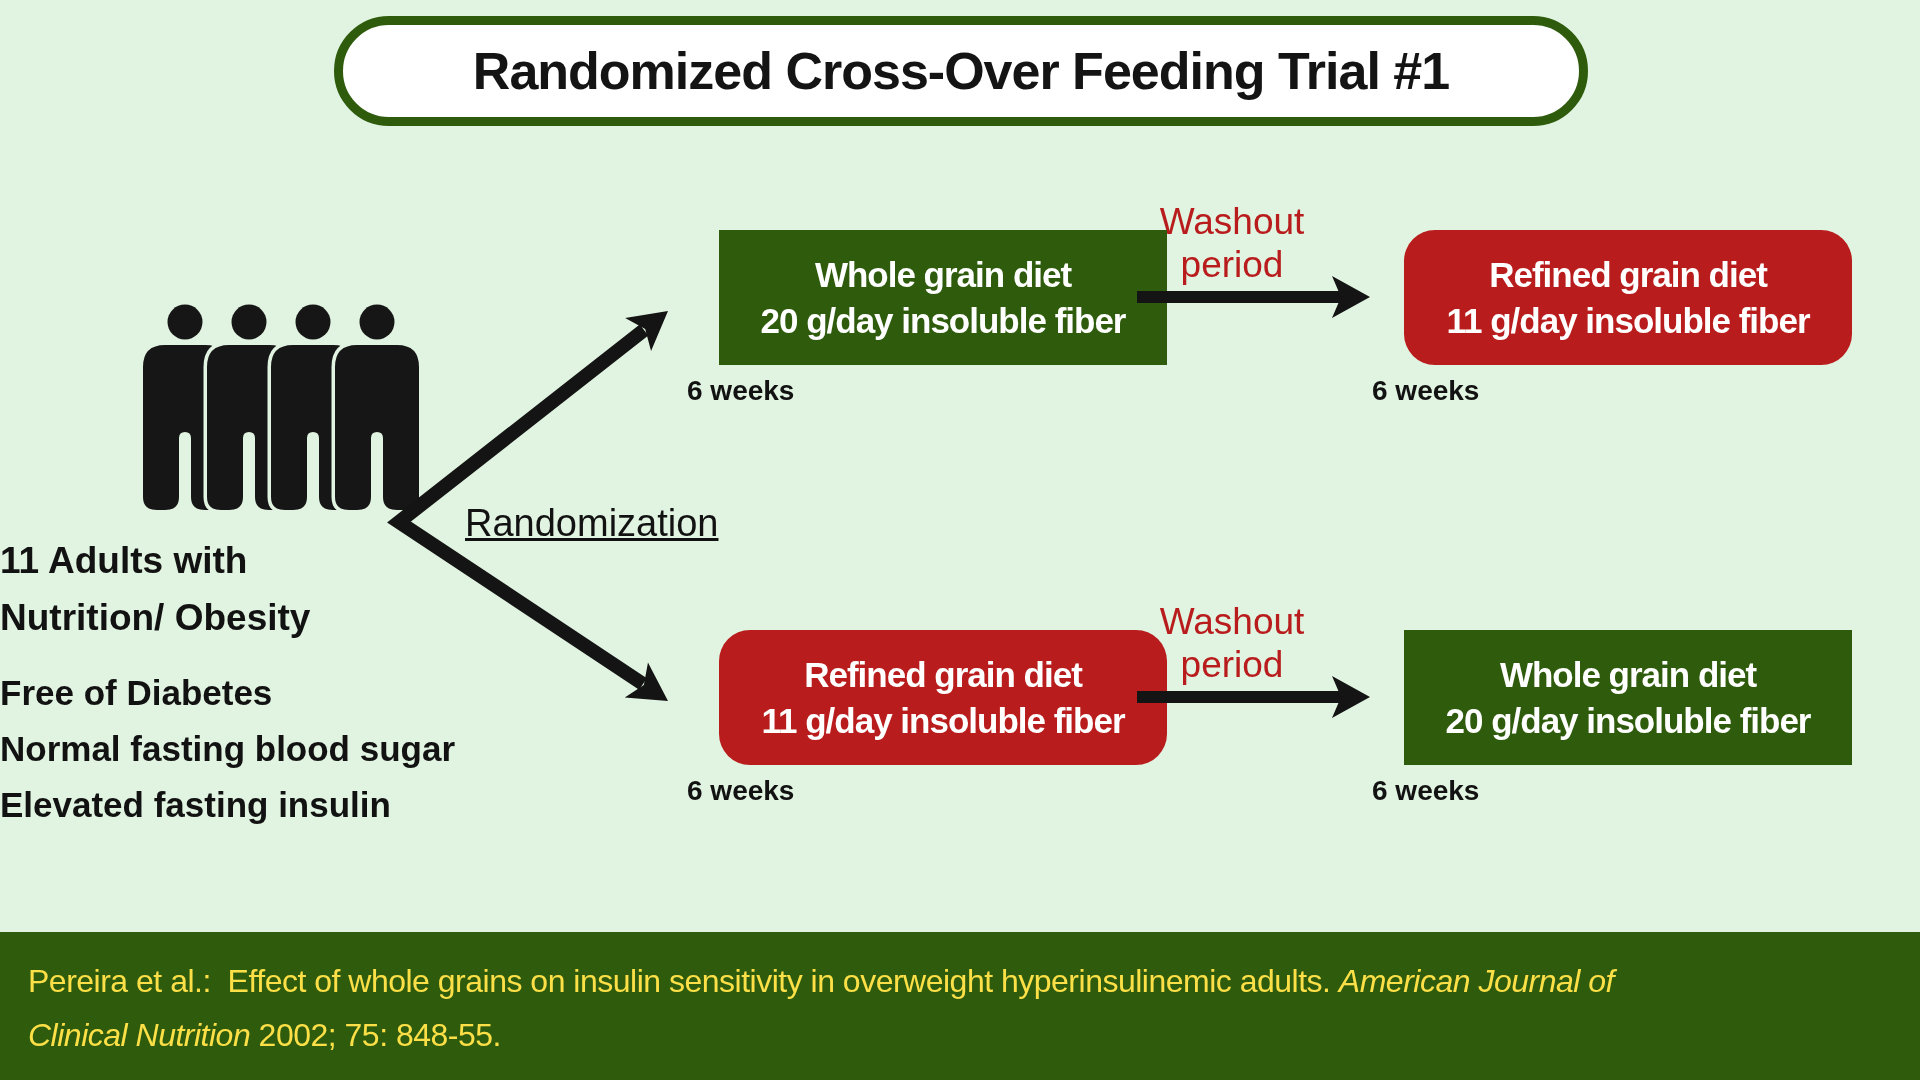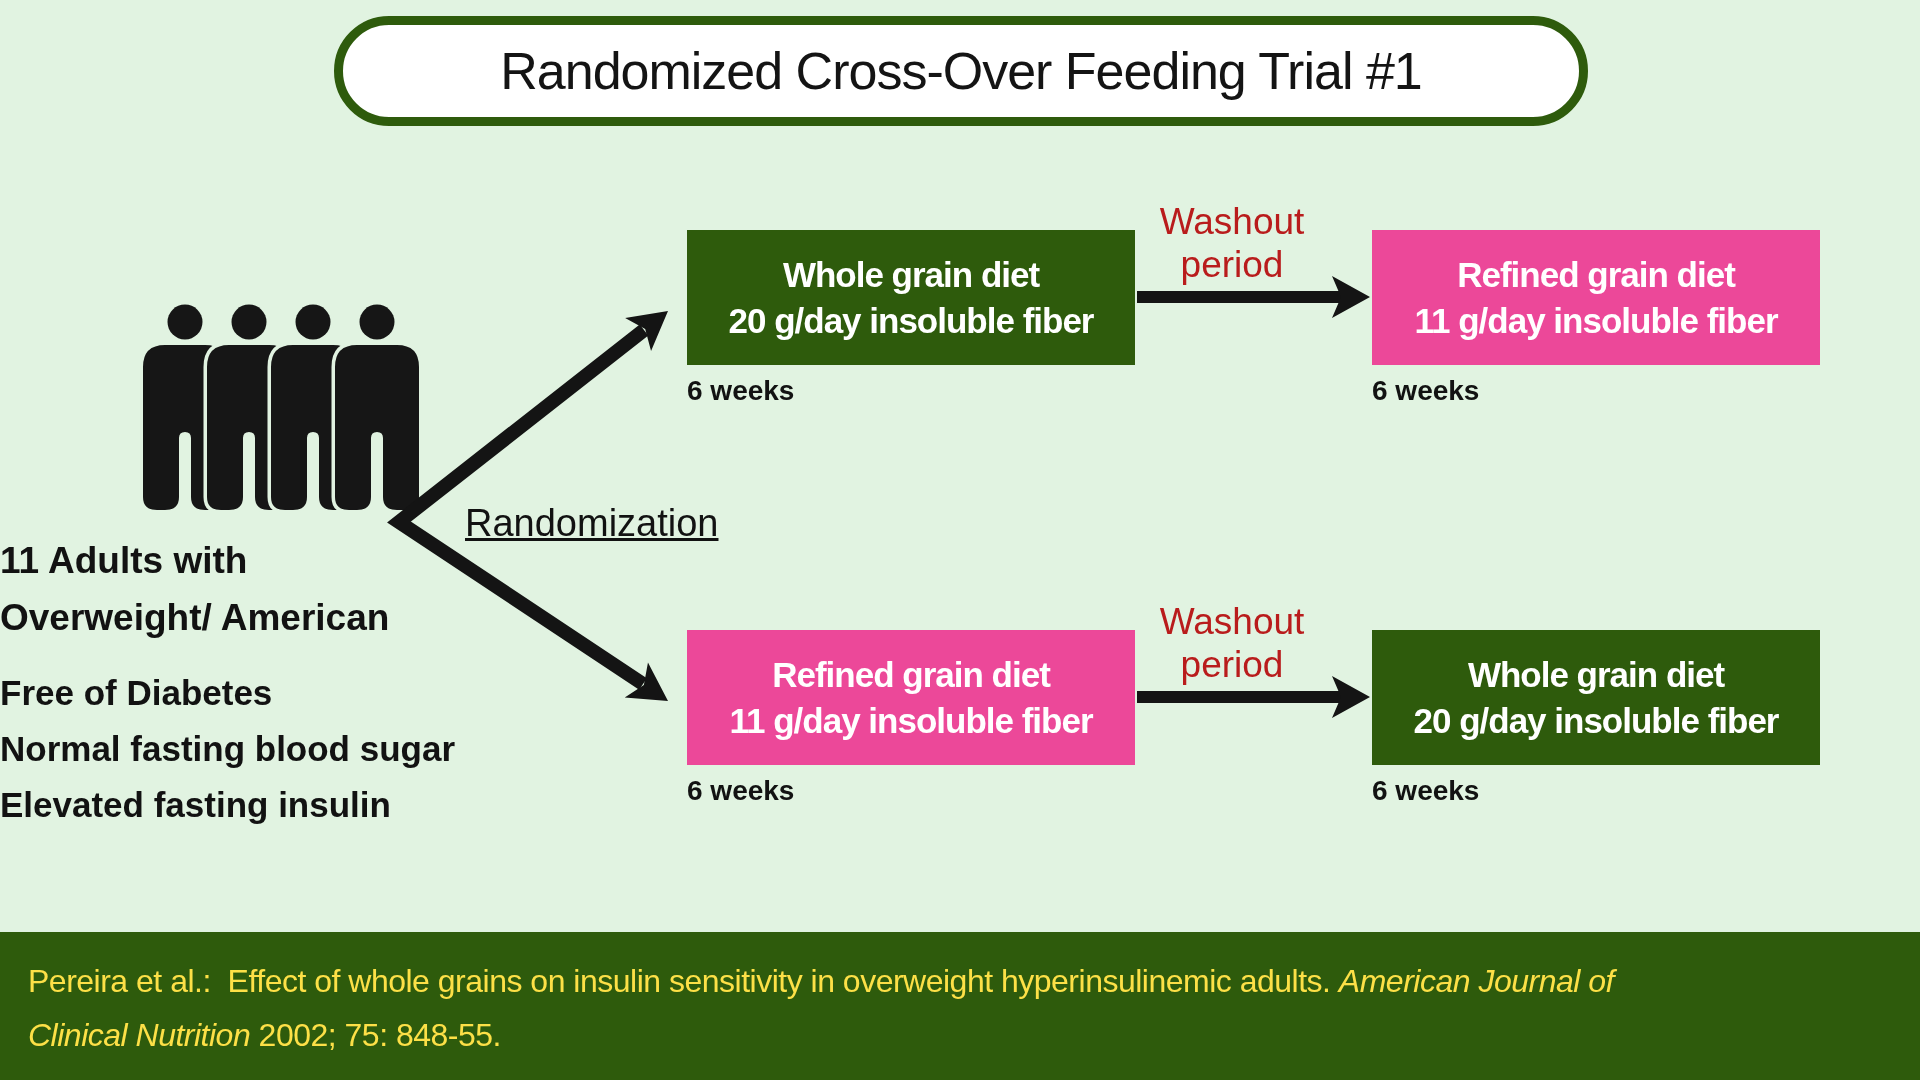--- a/index.html
+++ b/index.html
@@ -18,21 +18,21 @@
   .title-pill {
     position: absolute;
     left: 334px; top: 16px;
     width: 1254px; height: 110px;
     background: #ffffff;
     border: 9px solid #2E5B0C;
     border-radius: 58px;
     display: flex; align-items: center; justify-content: center;
   }
   .title-pill .title-text {
-    font-size: 52px; font-weight: normal; letter-spacing: -1px; color: #141414;
+    font-size: 52px; font-weight: bold; letter-spacing: -1px; color: #141414;
     white-space: nowrap;
   }
 
   
   .people-svg { position: absolute; left: 140px; top: 300px; }
   .person-shape { fill: #161616; stroke: #E1F3E1; stroke-width: 7px; paint-order: stroke; }
 
   
   .pop-block {
     position: absolute; left: 0; width: 560px; text-align: left;
@@ -51,24 +51,24 @@
     font-size: 37px; line-height: 43px; color: #b91c1c;
   }
   .washout-top { top: 200px; }
   .washout-bottom { top: 600px; }
 
   
   .diet-box {
     position: absolute; width: 448px; height: 135px;
     display: flex; flex-direction: column; align-items: center; justify-content: center;
     color: #ffffff; font-weight: bold; font-size: 35px; letter-spacing: -1px;
-    line-height: 46px; text-align: center; white-space: nowrap;
+    line-height: 46px; text-align: center; white-space: nowrap; margin-left: 32px;
   }
   .diet-green { background: #2E5B0C; }
-  .diet-orange { background: #ec4899; }
+  .diet-orange { background: #b91c1c; border-radius: 31px; }
   .pos-arm1-first  { left: 687px;  top: 230px; }
   .pos-arm1-second { left: 1372px; top: 230px; }
   .pos-arm2-first  { left: 687px;  top: 630px; }
   .pos-arm2-second { left: 1372px; top: 630px; }
 
   .duration {
     position: absolute; width: 448px; 
     font-size: 28px; font-weight: bold; color: #121212;
   }
   .dur-row1 { top: 375px; }
@@ -112,21 +112,21 @@
       </g>
     </defs>
     <use href="#person" x="3" y="5"></use>
     <use href="#person" x="67" y="5"></use>
     <use href="#person" x="131" y="5"></use>
     <use href="#person" x="195" y="5"></use>
   </svg>
 
   <div class="pop-block pop-main">
     <div>11 Adults with</div>
-    <div>Overweight/ American</div>
+    <div>Nutrition/ Obesity</div>
   </div>
   <div class="pop-block pop-criteria">
     <div>Free of Diabetes</div>
     <div>Normal fasting blood sugar</div>
     <div>Elevated fasting insulin</div>
   </div>
 
   <div class="rand-label">Randomization</div>
 
   <div class="washout-label washout-top">

